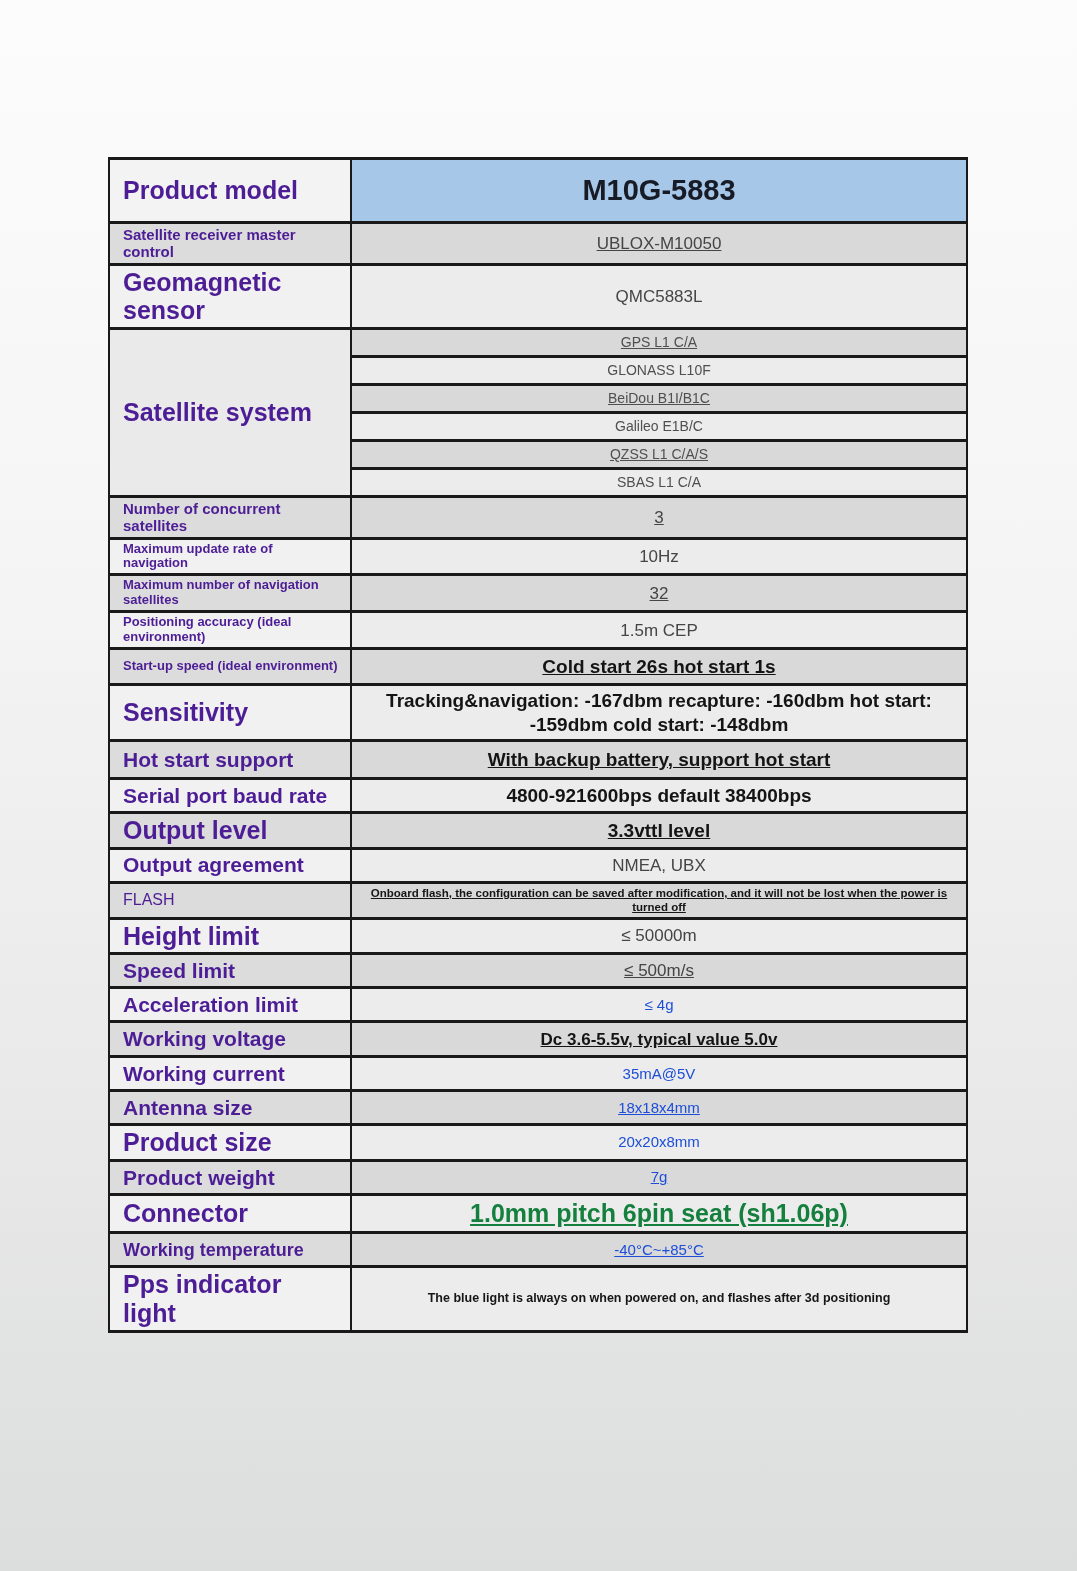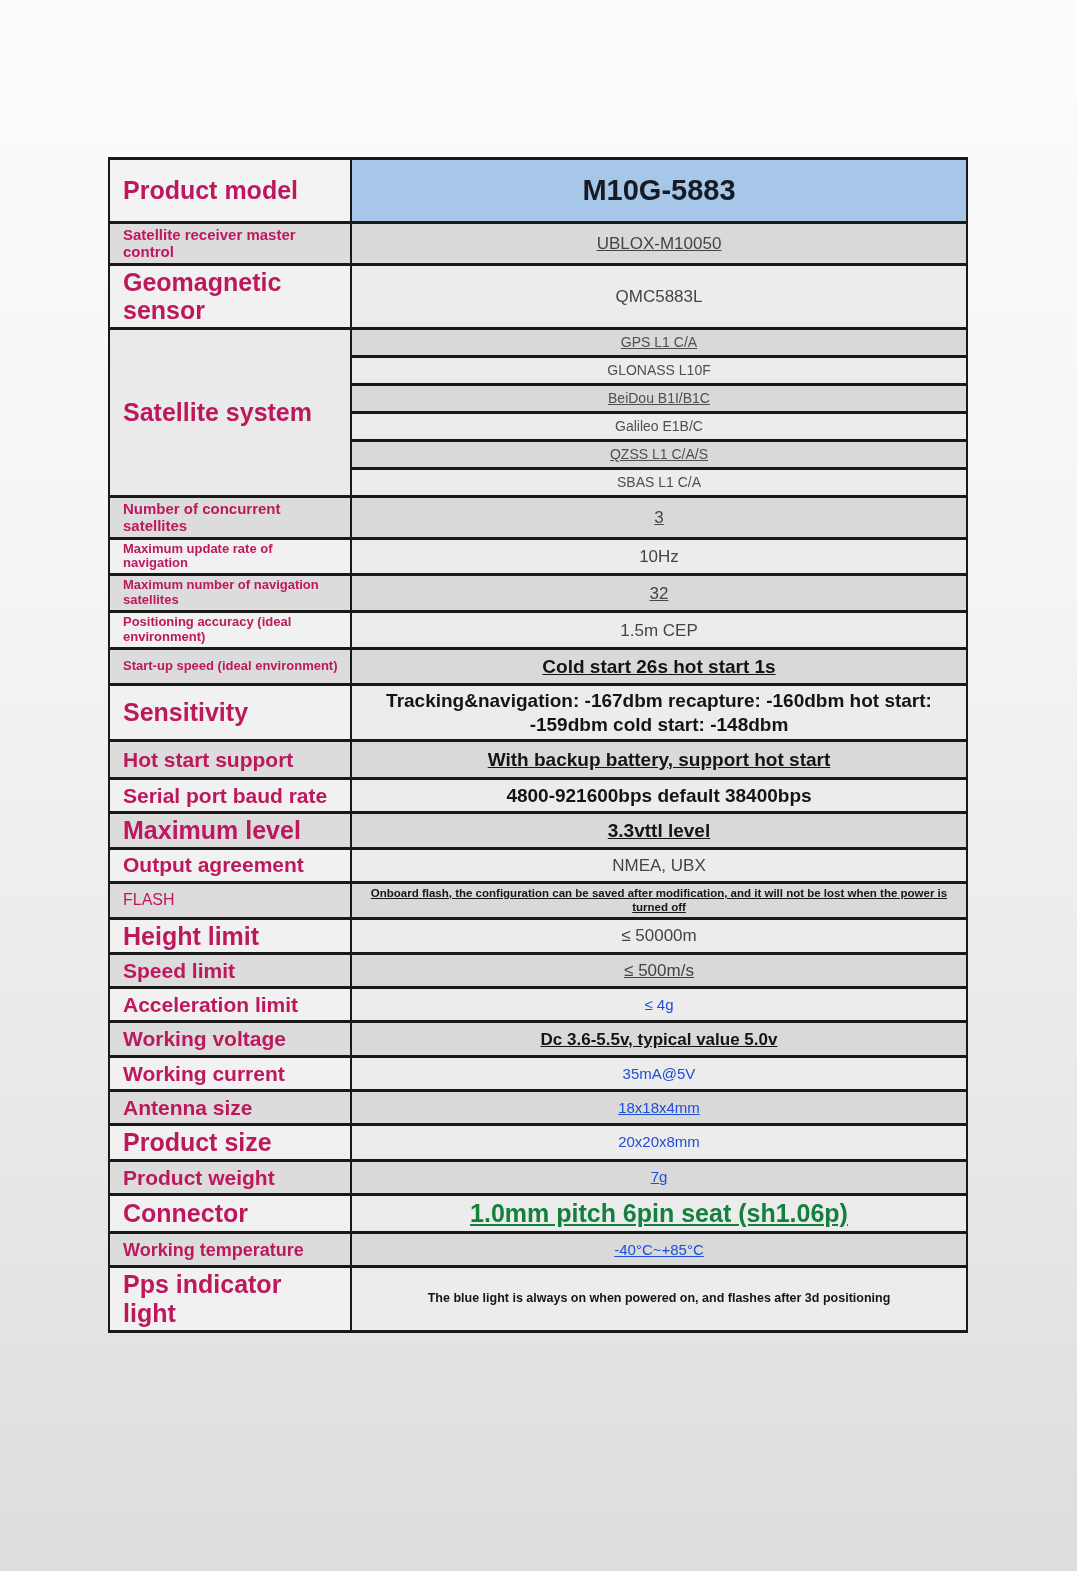--- a/index.html
+++ b/index.html
@@ -20,21 +20,21 @@
     position:absolute;top:157px;left:108px;
     width:860px;table-layout:fixed;
     border-collapse:collapse;
     border:2px solid #191919;
   }
   td{
     border:2px solid #191919;
     border-top-width:3px;border-bottom-width:3px;
     overflow:hidden;
   }
-  td.lab{padding:2px 10px 2px 13px;text-align:left;color:#be185d;line-height:1.15;}
+  td.lab{padding:2px 10px 2px 13px;text-align:left;color:#4c1d95;line-height:1.15;}
   td.val{padding:2px 10px;text-align:center;line-height:1.25;}
 
   
   .lab-xl{font-size:25px;font-weight:800;}
   .lab-lg{font-size:21px;font-weight:800;}
   .lab-mdlg{font-size:18px;font-weight:800;}
   .lab-md{font-size:15px;font-weight:700;}
   .lab-sm{font-size:13px;font-weight:700;}
   .lab-plain{font-size:16px;font-weight:400;color:#3e3e3e;}
 
@@ -125,21 +125,21 @@
         </tr>
         <tr style="height: 38px;">
           <td class="lab lab-lg dark-l" rowspan="1">Hot start support</td>
           <td class="val val-strong-lg dark">With backup battery, support hot start</td>
         </tr>
         <tr style="height: 34px;">
           <td class="lab lab-lg light-l" rowspan="1">Serial port baud rate</td>
           <td class="val val-strong-lg light">4800-921600bps default 38400bps</td>
         </tr>
         <tr style="height: 34px;">
-          <td class="lab lab-xl dark-l" rowspan="1">Maximum level</td>
+          <td class="lab lab-xl dark-l" rowspan="1">Output level</td>
           <td class="val val-strong-lg dark">3.3vttl level</td>
         </tr>
         <tr style="height: 34px;">
           <td class="lab lab-lg light-l" rowspan="1">Output agreement</td>
           <td class="val val-plain-lg light">NMEA, UBX</td>
         </tr>
         <tr style="height: 33px; padding-left: 44px;">
           <td class="lab lab-plain dark-l" rowspan="1">FLASH</td>
           <td class="val val-tiny dark">Onboard flash, the configuration can be saved after modification, and it will not be lost when the power is turned off</td>
         </tr>

